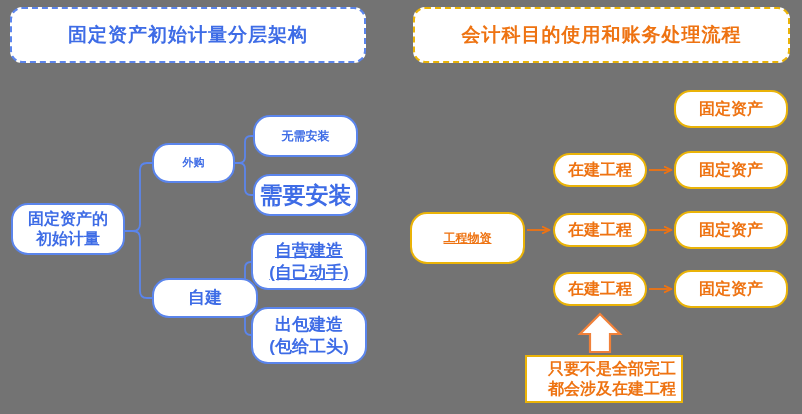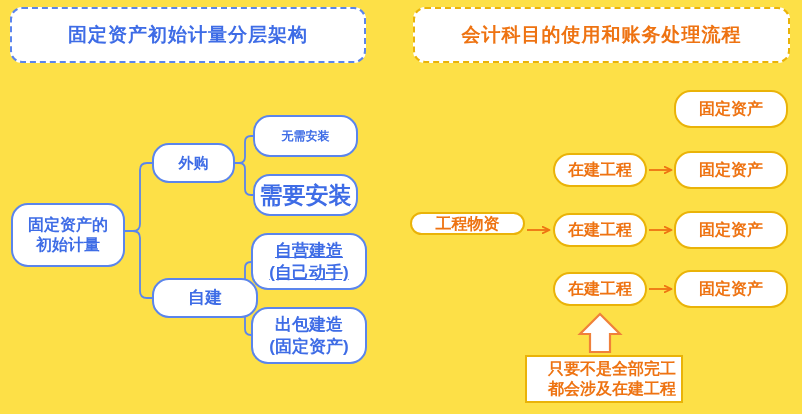--- a/index.html
+++ b/index.html
@@ -1,20 +1,20 @@
 <!DOCTYPE html>
 <html><head>
 <meta charset="utf-8">
 <style>
   html, body { margin: 0; padding: 0; background: #fff; }
   .canvas {
     position: relative;
     width: 802px;
     height: 414px;
-    background: #fde047;
+    background: #737373;
     font-family: "Liberation Sans", "DejaVu Sans", sans-serif;
     overflow: hidden;
   }
   .lines {
     position: absolute;
     left: 0; top: 0;
     width: 802px; height: 414px;
     z-index: 0;
   }
   .bx {
@@ -78,45 +78,45 @@
       <line x1="527" y1="230" x2="549" y2="230" marker-end="url(#ah)"></line>
       <line x1="649" y1="230" x2="671" y2="230" marker-end="url(#ah)"></line>
       <line x1="649" y1="289" x2="671" y2="289" marker-end="url(#ah)"></line>
     </g>
 
     <polygon points="600,314 580,334 590,334 590,352 610,352 610,334 620,334" fill="#ffffff" stroke="#f0813a" stroke-width="2.2" stroke-linejoin="miter"></polygon>
   </svg>
 
   <div class="bx blue title" style="left:10px; top:7px; width:356px; height:56px;">固定资产初始计量分层架构</div>
 
-  <div class="bx blue" style="left:11px; top:203px; width:114px; height:64px; font-size:16px;">固定资产的
+  <div class="bx blue" style="left:11px; top:203px; width:114px; height:52px; font-size:16px;">固定资产的
 初始计量</div>
 
-  <div class="bx blue" style="left:152px; top:143px; width:83px; height:40px; font-size:15px;">外购</div>
+  <div class="bx blue" style="left:152px; top:143px; width:83px; height:40px; font-size:11px;">外购</div>
 
   <div class="bx blue" style="left:152px; top:278px; width:106px; height:40px; font-size:17px;">自建</div>
 
   <div class="bx blue" style="left:253px; top:115px; width:105px; height:42px; font-size:12px;">无需安装</div>
 
   <div class="bx blue" style="left:253px; top:174px; width:105px; height:42px; font-size:23px;">需要安装</div>
 
   <div class="bx blue" style="left:251px; top:233px; width:116px; height:57px; font-size:17px;text-decoration:underline;">自营建造
 (自己动手)</div>
 
   <div class="bx blue" style="left:251px; top:307px; width:116px; height:57px; font-size:17px;">出包建造
-(固定资产)</div>
+(包给工头)</div>
 
   <div class="bx orange title" style="left:413px; top:7px; width:377px; height:56px;">会计科目的使用和账务处理流程</div>
 
   <div class="bx orange" style="left:674px; top:90px; width:114px; height:38px; font-size:16px;">固定资产</div>
 
   <div class="bx orange" style="left:553px; top:153px; width:94px; height:34px; font-size:16px;">在建工程</div>
   <div class="bx orange" style="left:674px; top:151px; width:114px; height:38px; font-size:16px;">固定资产</div>
 
-  <div class="bx orange" style="left:410px; top:212px; width:115px; height:23px; font-size:16px;">工程物资</div>
+  <div class="bx orange" style="left:410px; top:212px; width:115px; height:52px; font-size:12px;text-decoration:underline;">工程物资</div>
   <div class="bx orange" style="left:553px; top:213px; width:94px; height:34px; font-size:16px;">在建工程</div>
   <div class="bx orange" style="left:674px; top:211px; width:114px; height:38px; font-size:16px;">固定资产</div>
 
   <div class="bx orange" style="left:553px; top:272px; width:94px; height:34px; font-size:16px;">在建工程</div>
   <div class="bx orange" style="left:674px; top:270px; width:114px; height:38px; font-size:16px;">固定资产</div>
 
   <div class="bx orange note" style="left:525px; top:355px; width:158px; height:48px;padding-left:16px;">只要不是全部完工
 都会涉及在建工程</div>
 
 </div>

